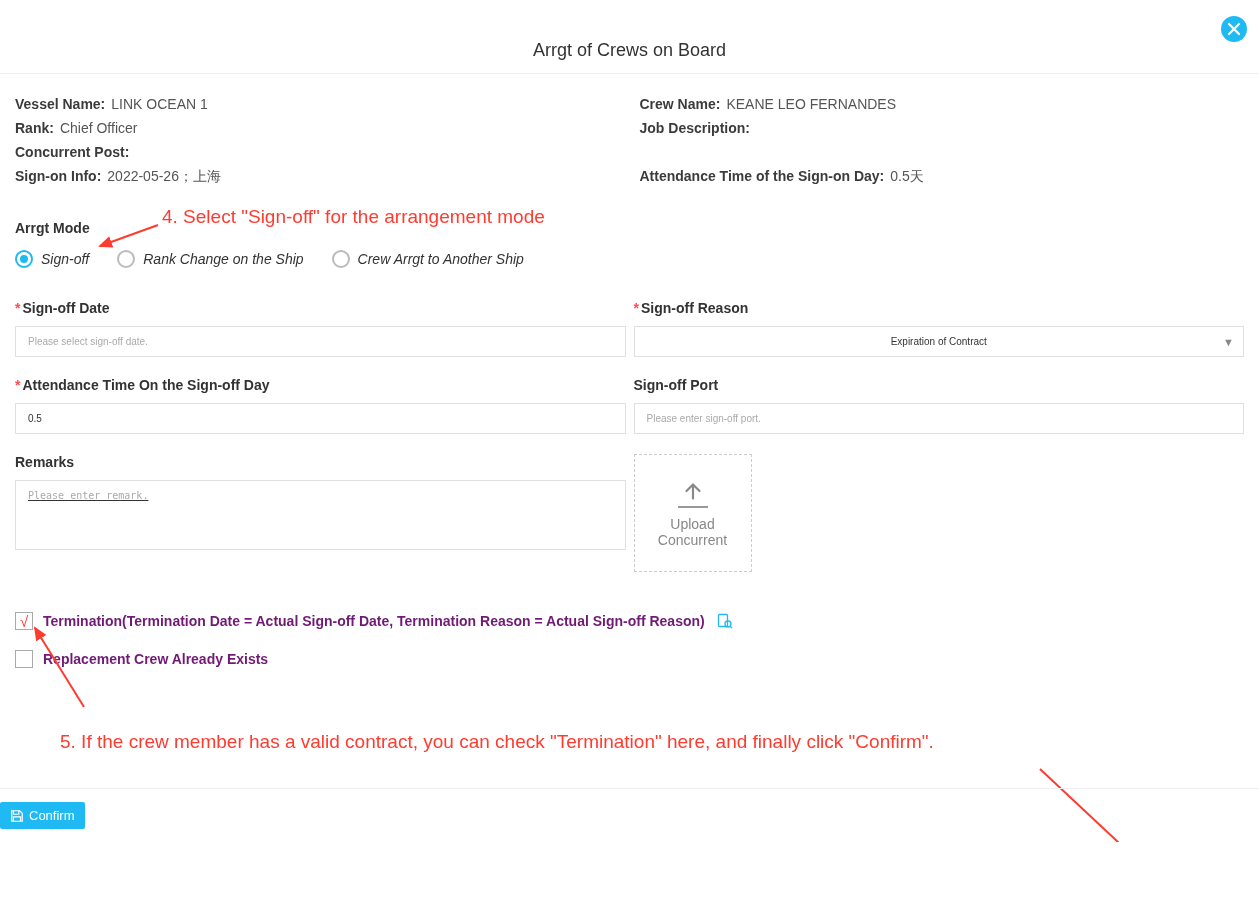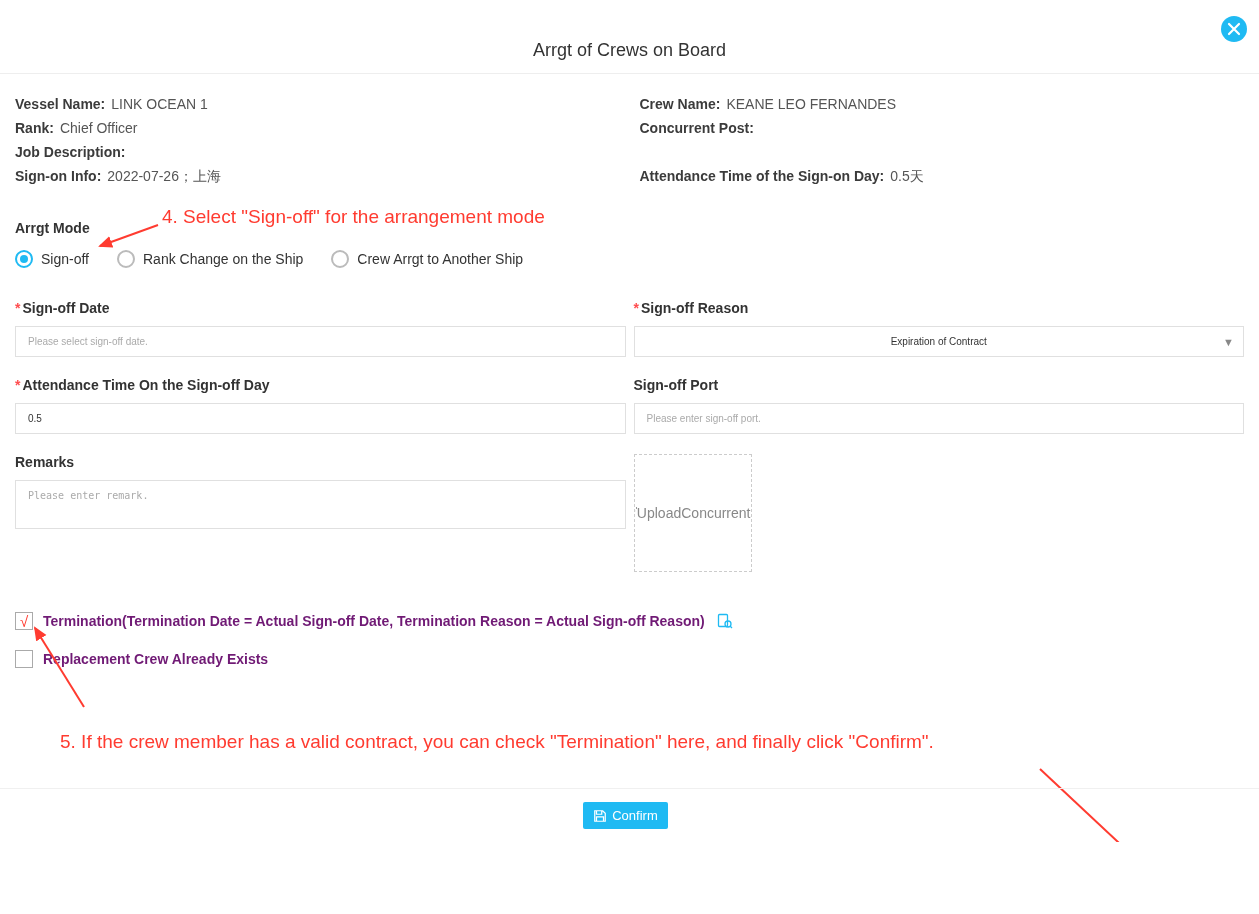--- a/index.html
+++ b/index.html
@@ -7,46 +7,46 @@
   .header { position: relative; text-align: center; padding: 8px 0 12px; border-bottom: 1px solid #eee; }
   .header-title { font-size: 18px; color: #333; margin-top: 32px; }
   .close-btn { position: absolute; right: 12px; top: 16px; width: 26px; height: 26px; border-radius: 50%; background: #1fbaf3; display: inline-flex; align-items: center; justify-content: center; cursor: pointer; }
   .close-btn svg { width: 14px; height: 14px; }
   .content { padding: 22px 15px 0; }
   .info-grid { display: grid; grid-template-columns: 1fr 1fr; gap: 4px 20px; }
   .info-row { display: flex; align-items: baseline; margin-bottom: 4px; text-align: center; }
   .info-label { font-weight: 700; color: #3b3b3b; margin-right: 6px; }
   .info-value { color: #555; }
   .section-label { font-weight: 700; margin-top: 30px; margin-bottom: 14px; }
-  .radio-row { display: flex; align-items: center; gap: 28px; }
+  .radio-row { display: flex; align-items: center; gap: 28px; font-style: italic; }
   .radio-item { display: inline-flex; align-items: center; gap: 8px; cursor: pointer; }
   .radio-outer { width: 18px; height: 18px; border-radius: 50%; border: 2px solid #bbb; display: inline-flex; align-items: center; justify-content: center; }
   .radio-outer.sel { border-color: #1fbaf3; }
   .radio-inner { width: 8px; height: 8px; border-radius: 50%; background: #1fbaf3; }
   .form-grid { display: grid; grid-template-columns: 1fr 1fr; gap: 20px 8px; margin-top: 32px; }
   .field-label { font-weight: 700; margin-bottom: 10px; display: block; }
   .req { color: #ff4d4f; font-weight: 700; margin-right: 2px; }
   .input, .select, .textarea { width: 100%; border: 1px solid #e0e0e0; padding: 9px 12px; font-size: 10px; color: #333; background: #fff; }
   .input::placeholder, .textarea::placeholder { color: #aaa; }
   .select { appearance: none; -webkit-appearance: none; background-image: none; position: relative; }
   .select-wrap { position: relative; text-align: center; }
   .select-caret { position: absolute; right: 10px; top: 50%; transform: translateY(-50%); color: #888; font-size: 11px; pointer-events: none; }
-  .textarea { height: 49px; resize: none; }
-  .upload-box { border: 1px dashed #ccc; width: 118px; height: 118px; display: flex; flex-direction: row; align-items: center; justify-content: center; color: #888; text-align: center; cursor: pointer; }
+  .textarea { height: 70px; resize: none; text-decoration: underline; }
+  .upload-box { border: 1px dashed #ccc; width: 118px; height: 118px; display: flex; flex-direction: column; align-items: center; justify-content: center; color: #888; text-align: center; cursor: pointer; }
   .upload-box svg { width: 26px; height: 26px; margin-bottom: 4px; }
   .upload-box .line { width: 30px; height: 2px; background: #999; margin-top: -2px; margin-bottom: 8px; }
   .checks { margin-top: 40px; }
   .check-row { display: flex; align-items: center; gap: 10px; margin-bottom: 20px; }
   .chk { width: 18px; height: 18px; border: 1px solid #aaa; display: inline-flex; align-items: center; justify-content: center; cursor: pointer; font-size: 15px; }
   .chk.checked { color: #ff3b30; }
   .chk-label { color: #701a75; font-weight: bold; }
   .det-icon { display: inline-flex; width: 16px; height: 16px; color: #1fbaf3; margin-left: 2px; }
   .annotation { color: #ff3b30; font-size: 19px; position: absolute; pointer-events: none; }
   .arrow { position: absolute; pointer-events: none; }
-  .footer { position: relative; margin-top: 120px; height: 54px; border-top: 1px solid #f0f0f0; background: #fafafa00; display:flex; justify-content:center; align-items:center; padding-right:8px;}
+  .footer { position: relative; margin-top: 120px; height: 54px; border-top: 1px solid #f0f0f0; background: #fafafa00; display:flex; justify-content:flex-start; align-items:center; padding-right:8px;}
   .confirm-btn { background: #1fbaf3; color: #fff; border: none; padding: 6px 10px; font-size: 13px; display: inline-flex; align-items: center; gap: 5px; cursor: pointer; border-radius: 2px; }
   .confirm-btn svg { width: 14px; height: 14px; }
 </style>
 </head>
 <body>
 
 <div class="header">
   <div class="header-title">Arrgt of Crews on Board</div>
   <div class="close-btn">
     <svg viewBox="0 0 14 14">
@@ -63,31 +63,31 @@
       </div>
     <div class="info-row">
         <span class="info-label">Crew Name:</span>
         <span class="info-value">KEANE LEO FERNANDES</span>
       </div>
     <div class="info-row">
         <span class="info-label">Rank:</span>
         <span class="info-value">Chief Officer</span>
       </div>
     <div class="info-row">
+        <span class="info-label">Job Description:</span>
+        <span class="info-value"></span>
+      </div>
+    <div class="info-row">
         <span class="info-label">Concurrent Post:</span>
         <span class="info-value"></span>
       </div>
-    <div class="info-row">
-        <span class="info-label">Job Description:</span>
-        <span class="info-value"></span>
-      </div>
     <div></div>
     <div class="info-row">
         <span class="info-label">Sign-on Info:</span>
-        <span class="info-value">2022-07-26；上海</span>
+        <span class="info-value">2022-05-26；上海</span>
       </div>
     <div class="info-row">
         <span class="info-label">Attendance Time of the Sign-on Day:</span>
         <span class="info-value">0.5天</span>
       </div>
   </div>
 
   <div class="section-label">Arrgt Mode</div>
   <div class="radio-row">
     <label class="radio-item">

